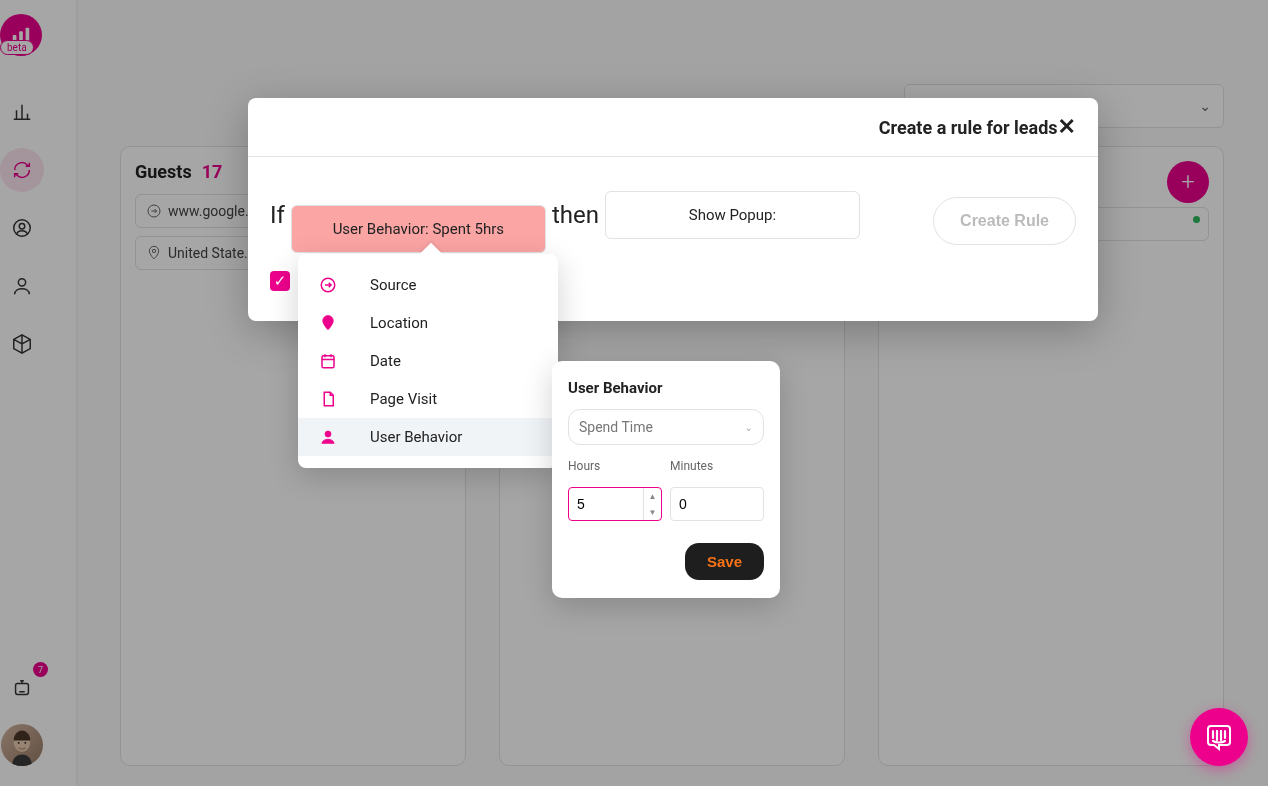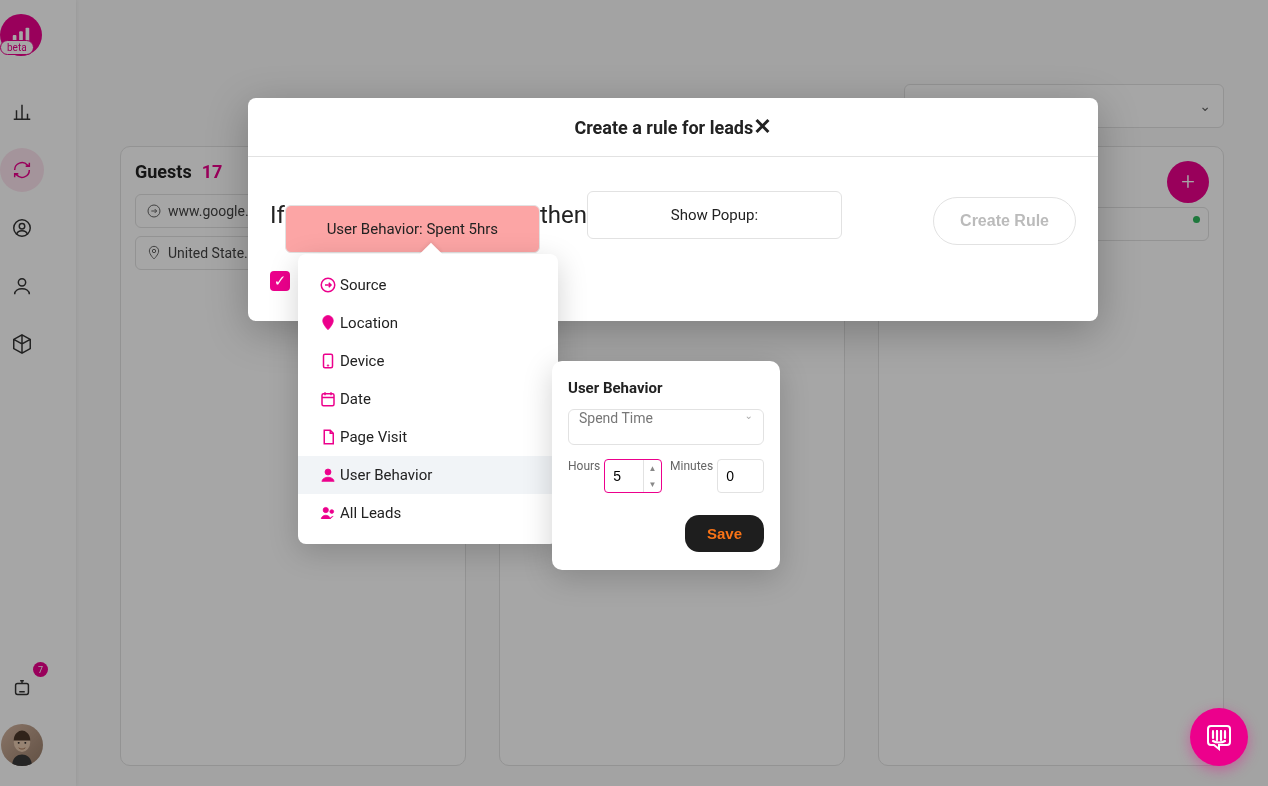--- a/index.html
+++ b/index.html
@@ -127,26 +127,26 @@
   .modal{
     position:absolute;z-index:20;
     left:248px;top:98px;
     width:850px;
     background:#fff;border-radius:8px;
     box-shadow:0 10px 40px rgba(0,0,0,.25);
   }
   .modal-header{
     padding:18px 22px;
     font-size:18px;font-weight:700;
-    display:flex;justify-content:center;align-items:center;
+    display:flex;justify-content:flex-end;align-items:center;
     border-bottom:1px solid var(--border);
   }
   .close{font-size:22px;cursor:pointer;line-height:1;}
   .modal-body{padding:20px 22px 30px 22px;}
-  .rule-row{display:flex;align-items:center;gap:0;}
+  .rule-row{display:flex;align-items:center;gap:6px;}
   .rule-word{font-size:24px;font-weight:400;}
   .pill{
     flex:0 0 auto;
     border:1px solid var(--border);border-radius:6px;
     height:48px;display:flex;align-items:center;justify-content:center;
     padding:0 20px;font-size:15px;
     min-width:255px;
   }
   .pill.cond{background:#fca5a5;margin-top:28px;}
   .pill.act{background:#fff;}
@@ -170,44 +170,44 @@
     background:#fff;border-radius:8px;
     box-shadow:0 8px 30px rgba(0,0,0,.18);
     padding:12px 0;
   }
   .if-menu::before{
     content:"";position:absolute;top:-8px;left:125px;
     width:16px;height:16px;background:#fff;transform:rotate(45deg);
     box-shadow:-2px -2px 3px rgba(0,0,0,.05);
   }
   .if-item{
-    padding:9px 20px;display:flex;align-items:center;gap:2px;
+    padding:9px 20px;display:flex;align-items:center;gap:32px;
     font-size:15px;cursor:pointer;
   }
   .if-item.sel{background:#f1f4f7;}
   .if-item .ic{width:20px;height:20px;display:flex;align-items:center;justify-content:center;}
   .if-item .ic svg{width:18px;height:18px;fill:var(--pink);stroke:var(--pink);}
 
   
   .behav{
     position:absolute;z-index:40;
     left:552px;top:361px;
     width:228px;
     background:#fff;border-radius:10px;
     box-shadow:0 8px 30px rgba(0,0,0,.18);
     padding:18px 16px;
   }
   .behav h4{margin:0 0 12px 0;font-size:15px;font-weight:700;}
   .sel-box{
-    border:1px solid var(--border);border-radius:6px;
-    height:36px;display:flex;align-items:flex-start;justify-content:space-between;
+    border:1px solid var(--border);border-radius:12px;
+    height:36px;display:flex;align-items:center;justify-content:space-between;
     padding:0 10px;color:#777;font-size:14px;margin-bottom:14px;
   }
   .field-row{display:flex;gap:8px;}
-  .field{flex:1;display:flex;flex-direction:row;gap:4px;}
+  .field{flex:1;display:flex;flex-direction:column;gap:14px;}
   .field label{font-size:12px;color:#666;}
   .num-wrap{position:relative;}
   .num-wrap input{
     width:100%;height:34px;
     border:1px solid var(--border);border-radius:4px;
     padding:0 20px 0 8px;font-size:14px;
   }
   .num-wrap.active input{border-color:var(--pink);}
   .stepper{position:absolute;right:1px;top:1px;bottom:1px;width:18px;display:flex;flex-direction:column;border-left:1px solid var(--border);}
   .stepper span{flex:1;display:flex;align-items:center;justify-content:center;font-size:8px;color:#888;cursor:pointer;}
@@ -380,62 +380,43 @@
     <span class="ic">
         <svg viewBox="0 0 24 24">
           <path d="M12 21s7-7 7-12a7 7 0 1 0-14 0c0 5 7 12 7 12z"></path>
         </svg>
       </span>
     <span>Location</span>
   </div>
   <div class="if-item">
     <span class="ic">
         <svg viewBox="0 0 24 24">
-          <rect x="6" y="3" width="12" height="18" rx="2" fill="none" stroke-width="2"></rect>
-          <circle cx="12" cy="18" r="1"></circle>
+          <rect x="4" y="5" width="16" height="16" rx="2" fill="none" stroke-width="2"></rect>
+          <path d="M4 10h16M8 3v4M16 3v4" stroke-width="2"></path>
         </svg>
       </span>
-    <span>Device</span>
+    <span>Date</span>
   </div>
   <div class="if-item">
     <span class="ic">
         <svg viewBox="0 0 24 24">
-          <rect x="4" y="5" width="16" height="16" rx="2" fill="none" stroke-width="2"></rect>
-          <path d="M4 10h16M8 3v4M16 3v4" stroke-width="2"></path>
-        </svg>
-      </span>
-    <span>Date</span>
-  </div>
-  <div class="if-item">
-    <span class="ic">
-        <svg viewBox="0 0 24 24">
           <path d="M7 3h8l4 4v14H7z" fill="none" stroke-width="2"></path>
           <path d="M15 3v4h4" fill="none" stroke-width="2"></path>
         </svg>
       </span>
     <span>Page Visit</span>
   </div>
   <div class="if-item sel">
     <span class="ic">
         <svg viewBox="0 0 24 24">
           <circle cx="12" cy="8" r="4"></circle>
           <path d="M4 21c0-4 4-6 8-6s8 2 8 6"></path>
         </svg>
       </span>
     <span>User Behavior</span>
-  </div>
-  <div class="if-item">
-    <span class="ic">
-        <svg viewBox="0 0 24 24">
-          <circle cx="9" cy="8" r="3.5"></circle>
-          <circle cx="17" cy="10" r="2.5"></circle>
-          <path d="M3 20c0-3 3-5 6-5s6 2 6 5M15 20c0-2 2-3.5 4-3.5"></path>
-        </svg>
-      </span>
-    <span>All Leads</span>
   </div>
 </div>
 
 <div class="behav">
   <h4>User Behavior</h4>
   <div class="sel-box">
     <span>Spend Time</span>
     <span style="font-size:10px;color:#aaa;">⌄</span>
   </div>
   <div class="field-row">

